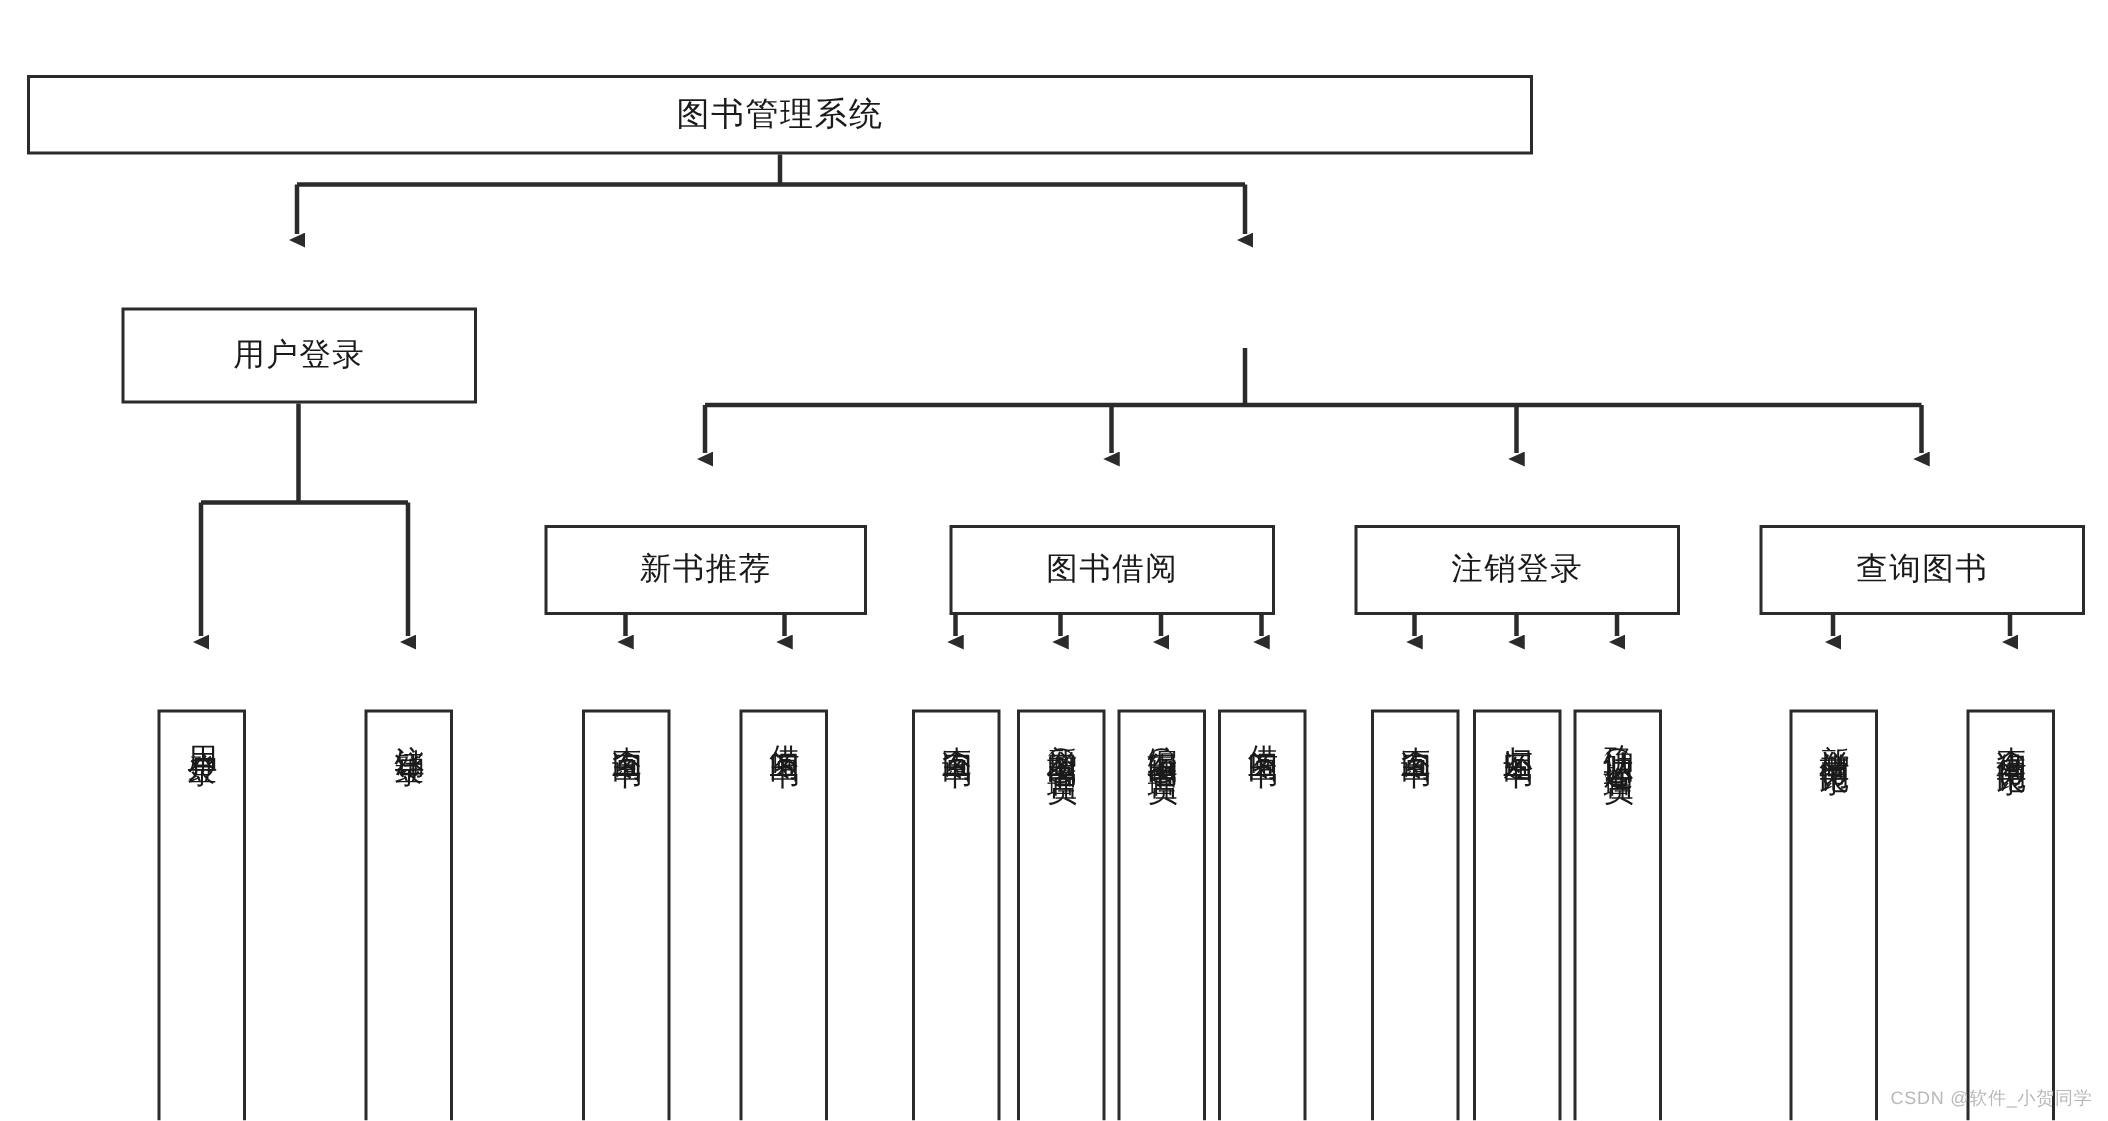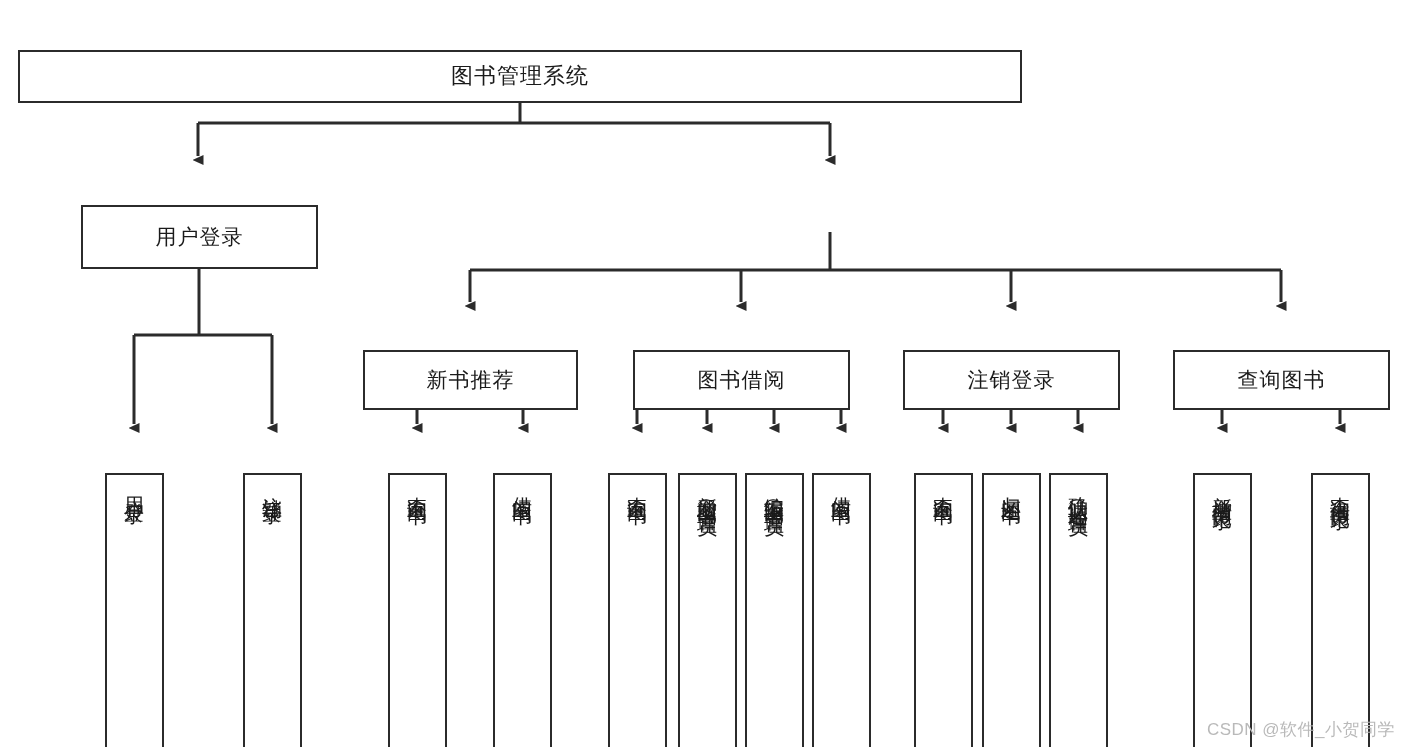--- a/index.html
+++ b/index.html
@@ -57,21 +57,21 @@
     text-orientation: upright;
     letter-spacing: 3px;
     line-height: 1.0;
     white-space: nowrap;
     display: block;
   }
   .watermark {
     position: absolute;
     right: 10px;
     bottom: 6px;
-    font-size: 17px;
+    font-size: 12px;
     color: #b9b9b9;
     white-space: nowrap;
     letter-spacing: 0.5px;
   }
 </style>
 </head>
 <body>
 
 <div id="canvas">
 

